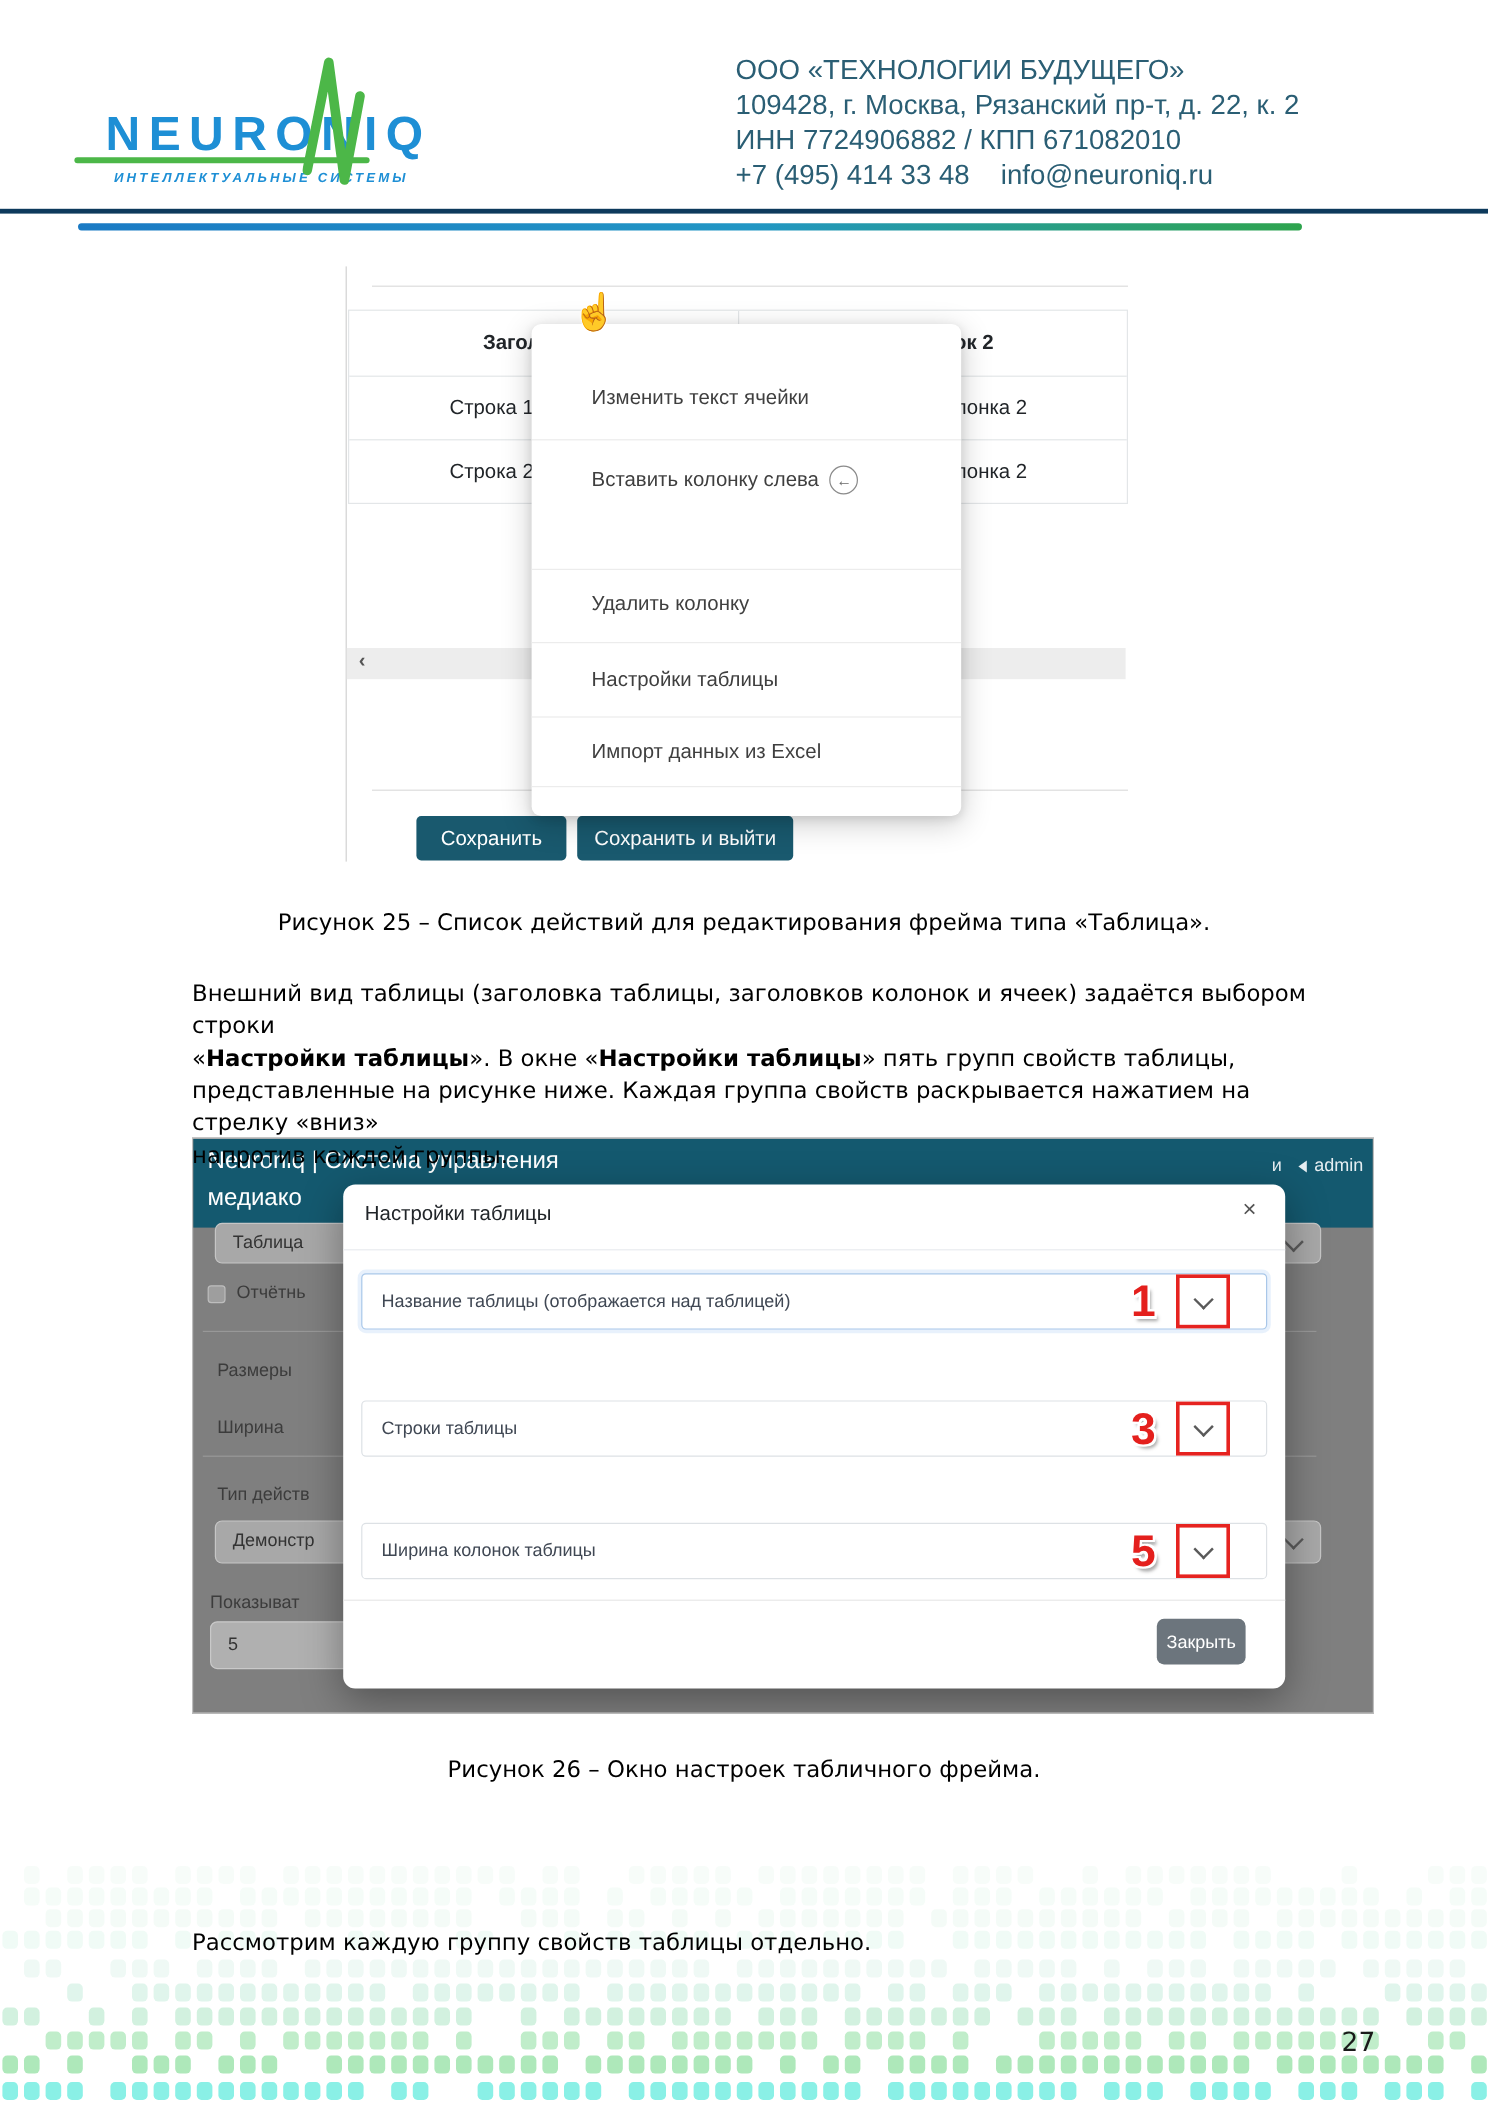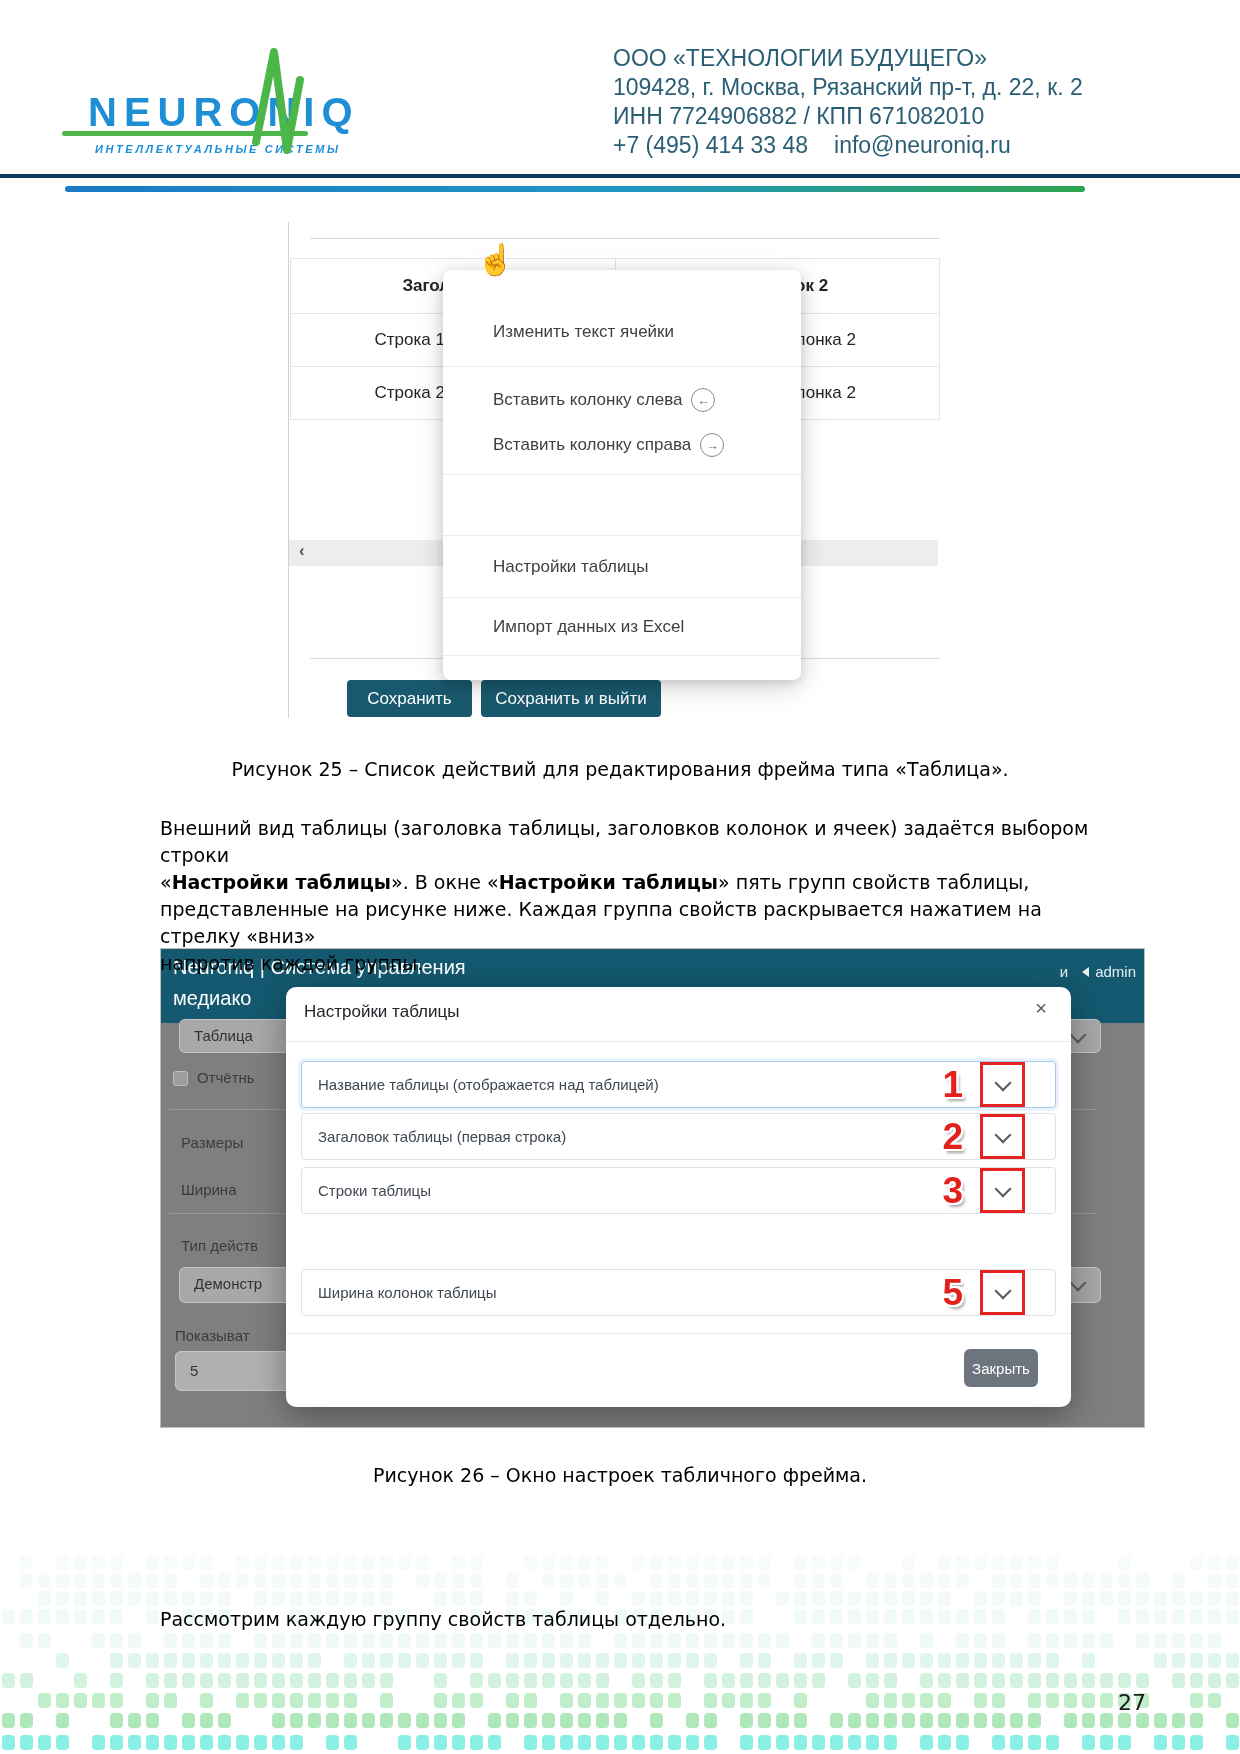--- a/index.html
+++ b/index.html
@@ -701,25 +701,22 @@
   <div class="z btn25 btn-save">Сохранить</div>
   <div class="z btn25 btn-save-exit">Сохранить и выйти</div>
 
   <div class="z menu25">
     <div class="mi mi-1">Изменить текст ячейки</div>
     <div class="msep ms-1"></div>
     <div class="mi mi-2">
         <span>Вставить колонку слева</span>
         <span class="circ">←</span>
       </div>
-    <div class="mi mi-3">
-        <span>Вставить колонку справа</span>
-        <span class="circ">→</span>
-      </div>
     <div class="msep ms-2"></div>
+    <div class="mi mi-4">Удалить колонку</div>
     <div class="msep ms-3"></div>
     <div class="mi mi-5">Настройки таблицы</div>
     <div class="msep ms-4"></div>
     <div class="mi mi-6">Импорт данных из Excel</div>
     <div class="msep ms-5"></div>
   </div>
 
   <div class="z cursor25">☝</div>
 
   <div class="z caption cap25">Рисунок 25 – Список действий для редактирования фрейма типа «Таблица».</div>
@@ -765,27 +762,20 @@
       <div class="dlg-close">×</div>
       <div class="dlg-titlesep"></div>
 
       <div class="acc-row acc-1">
         <div class="acc-lbl">Название таблицы (отображается над таблицей)</div>
         <div class="acc-num">1</div>
         <div class="acc-chevbox">
             <span class="chev"></span>
           </div>
       </div>
-      <div class="acc-row acc-2">
-        <div class="acc-lbl">Загаловок таблицы (первая строка)</div>
-        <div class="acc-num">2</div>
-        <div class="acc-chevbox">
-            <span class="chev"></span>
-          </div>
-      </div>
       <div class="acc-row acc-3">
         <div class="acc-lbl">Строки таблицы</div>
         <div class="acc-num">3</div>
         <div class="acc-chevbox">
             <span class="chev"></span>
           </div>
       </div>
       <div class="acc-row acc-5">
         <div class="acc-lbl">Ширина колонок таблицы</div>
         <div class="acc-num">5</div>

